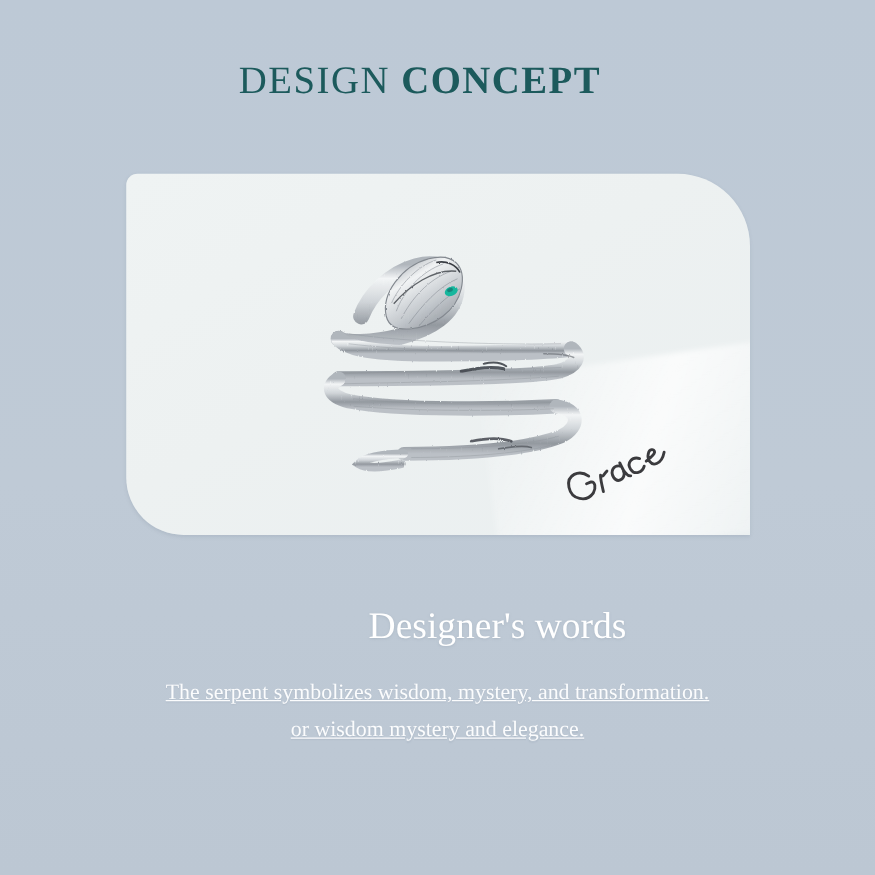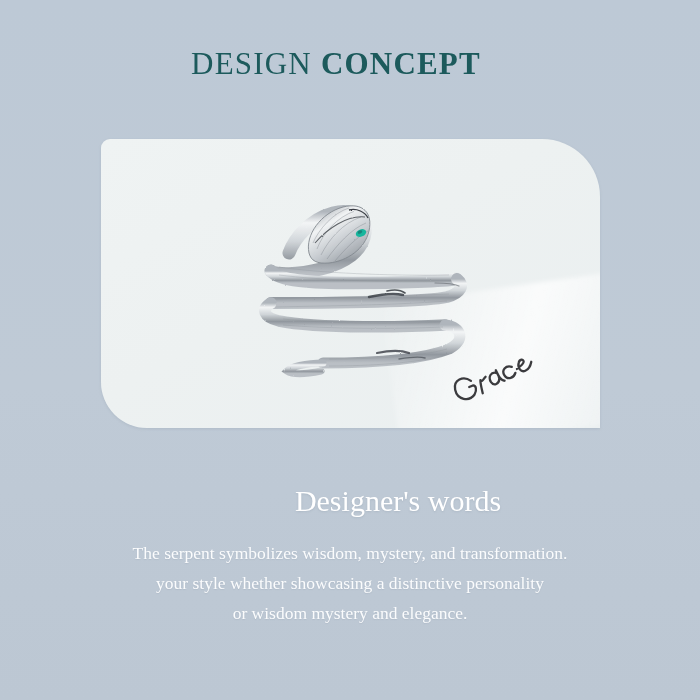--- a/index.html
+++ b/index.html
@@ -108,21 +108,21 @@
     left: 0;
     top: 538px;
     width: 700px;
     text-align: center;
     font-size: 17.5px;
     color: #fbfcfd;
     line-height: 30px;
     font-weight: 400;
     text-shadow: 0 1px 1px rgba(150,162,178,0.30);
   }
-  .designer-body .bodyline { display: block; }
+  .designer-body .bodyline { display: block; text-decoration: underline; }
 </style>
 </head>
 <body>
 
 <div id="page">
 
   <div class="title">
     <span class="t-light">DESIGN</span><span> </span><span class="t-bold">CONCEPT</span>
   </div>
 
@@ -240,17 +240,16 @@
         </svg>
       </div>
 
     </div>
   </div>
 
   <div class="designer-heading">Designer's words</div>
 
   <div class="designer-body">
     <span class="bodyline">The serpent symbolizes wisdom, mystery, and transformation.</span>
-    <span class="bodyline">your style whether showcasing a distinctive personality</span>
     <span class="bodyline">or wisdom mystery and elegance.</span>
   </div>
 
 </div>
 
 </body></html>

